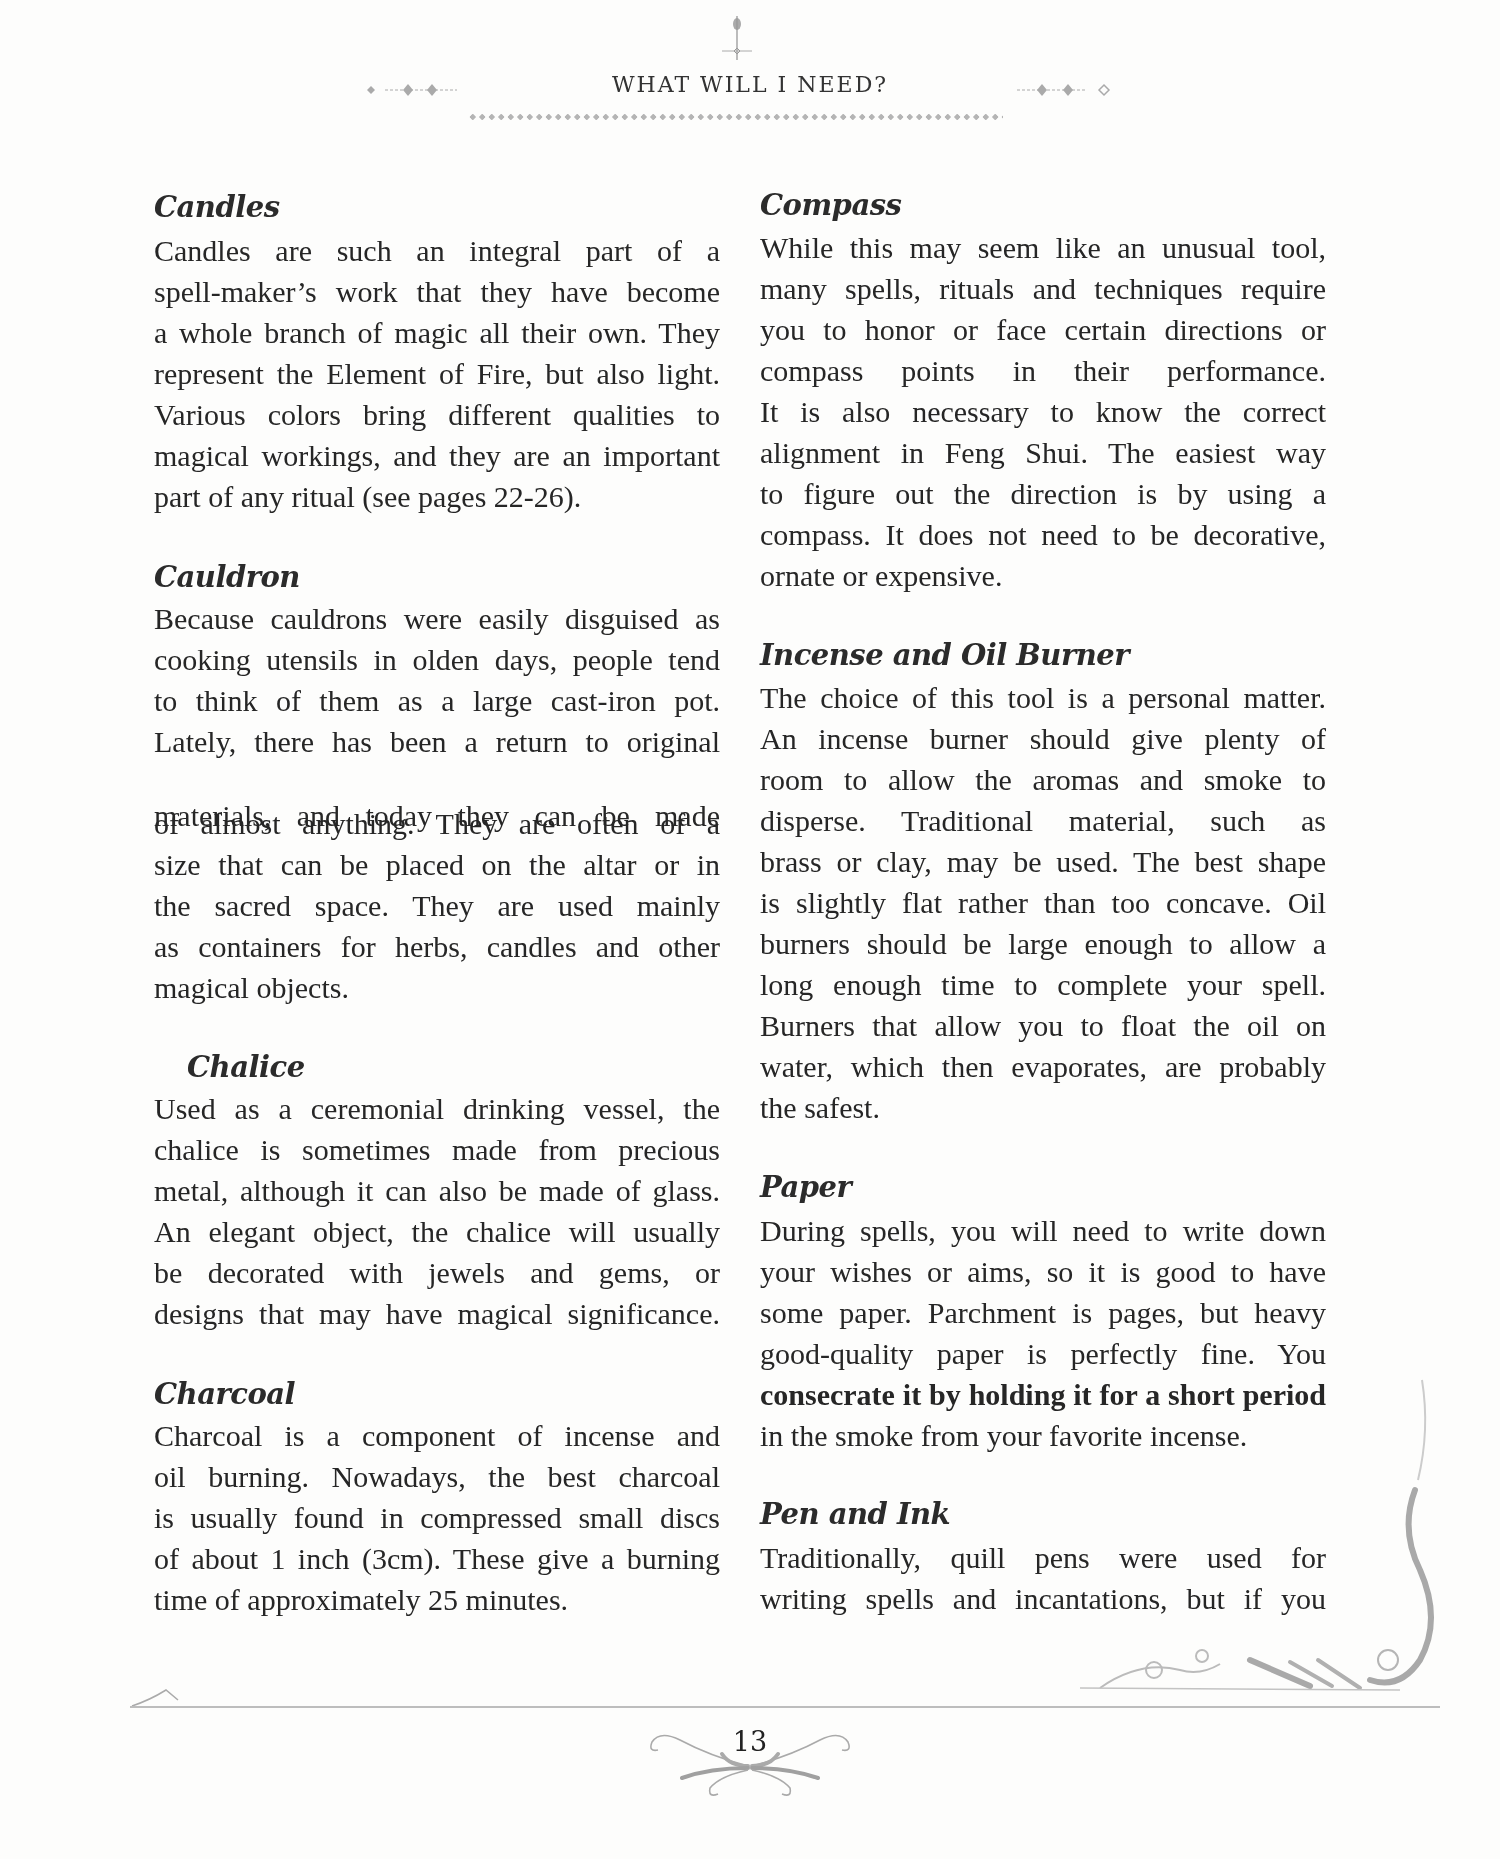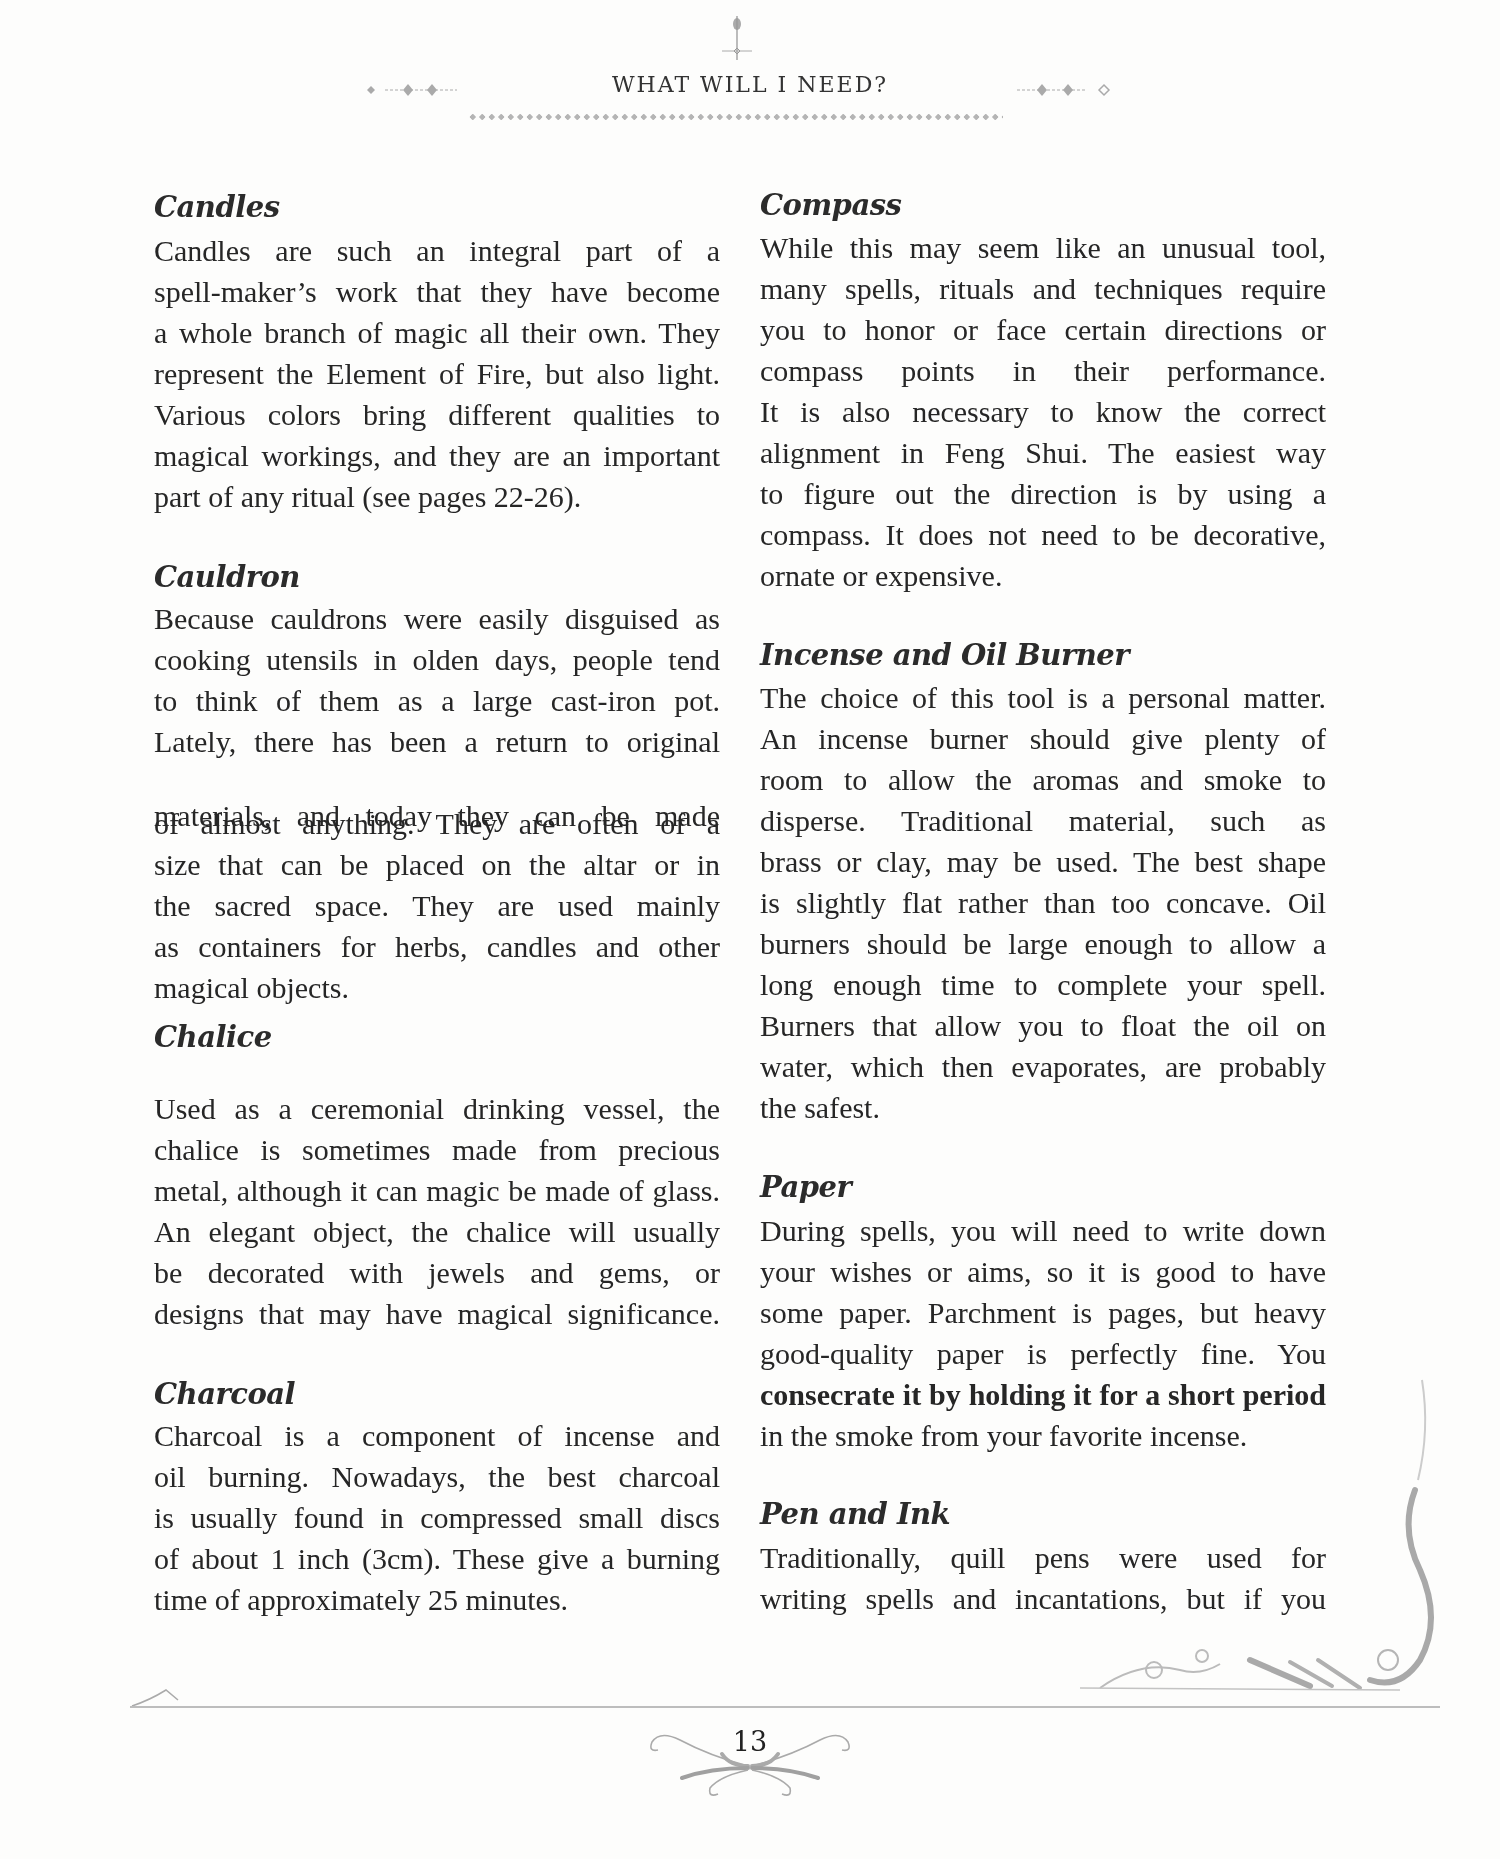--- a/index.html
+++ b/index.html
@@ -61,24 +61,24 @@
     <div class="line" style="top:683px;">to think of them as a large cast-iron pot.</div>
     <div class="line" style="top:724px;">Lately, there has been a return to original</div>
     <div class="line" style="top:798px;">materials, and today they can be made</div>
     <div class="line" style="top:806px;">of almost anything. They are often of a</div>
     <div class="line" style="top:847px;">size that can be placed on the altar or in</div>
     <div class="line" style="top:888px;">the sacred space. They are used mainly</div>
     <div class="line" style="top:929px;">as containers for herbs, candles and other</div>
     <div class="line last" style="top:970px;">magical objects.</div>
   </section>
   <section>
-    <div class="heading" style="top:1020px;">Chalice</div>
+    <div class="heading" style="top:1050px;margin-left:33px;">Chalice</div>
     <div class="line" style="top:1091px;">Used as a ceremonial drinking vessel, the</div>
     <div class="line" style="top:1132px;">chalice is sometimes made from precious</div>
-    <div class="line" style="top:1173px;">metal, although it can magic be made of glass.</div>
+    <div class="line" style="top:1173px;">metal, although it can also be made of glass.</div>
     <div class="line" style="top:1214px;">An elegant object, the chalice will usually</div>
     <div class="line" style="top:1255px;">be decorated with jewels and gems, or</div>
     <div class="line" style="top:1296px;">designs that may have magical significance.</div>
   </section>
   <section>
     <div class="heading" style="top:1377px;">Charcoal</div>
     <div class="line" style="top:1418px;">Charcoal is a component of incense and</div>
     <div class="line" style="top:1459px;">oil burning. Nowadays, the best charcoal</div>
     <div class="line" style="top:1500px;">is usually found in compressed small discs</div>
     <div class="line" style="top:1541px;">of about 1 inch (3cm). These give a burning</div>

